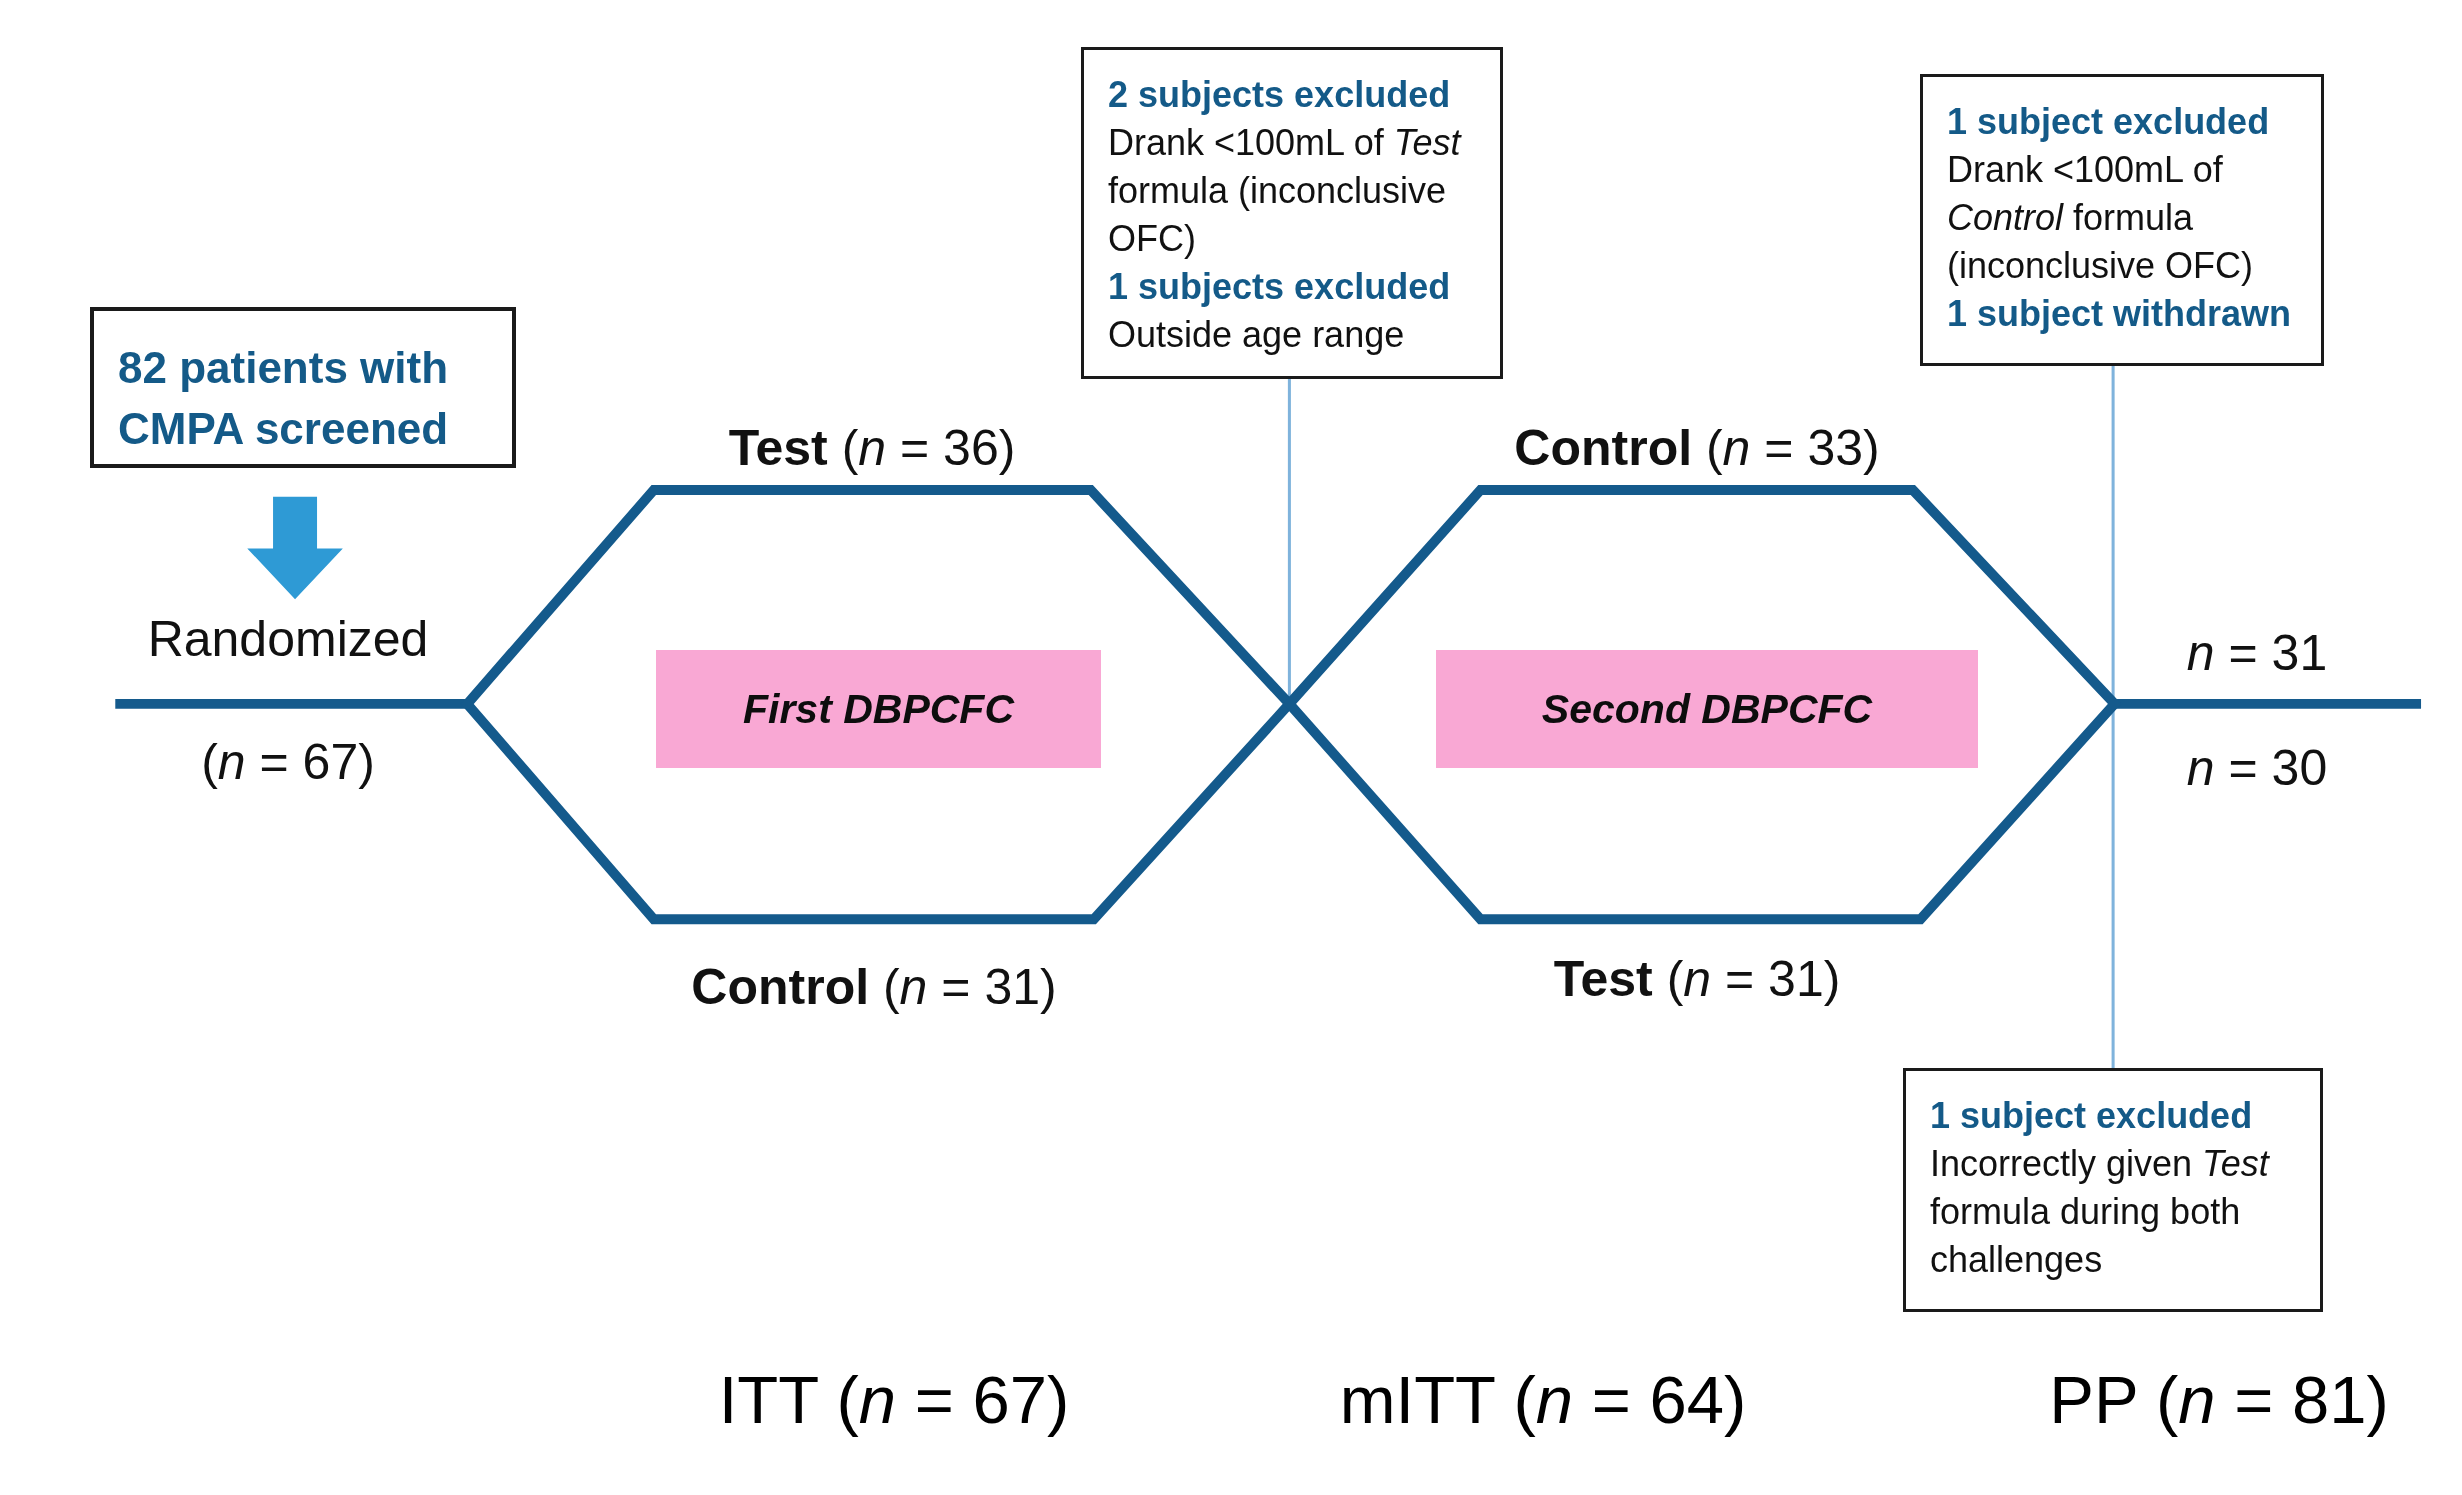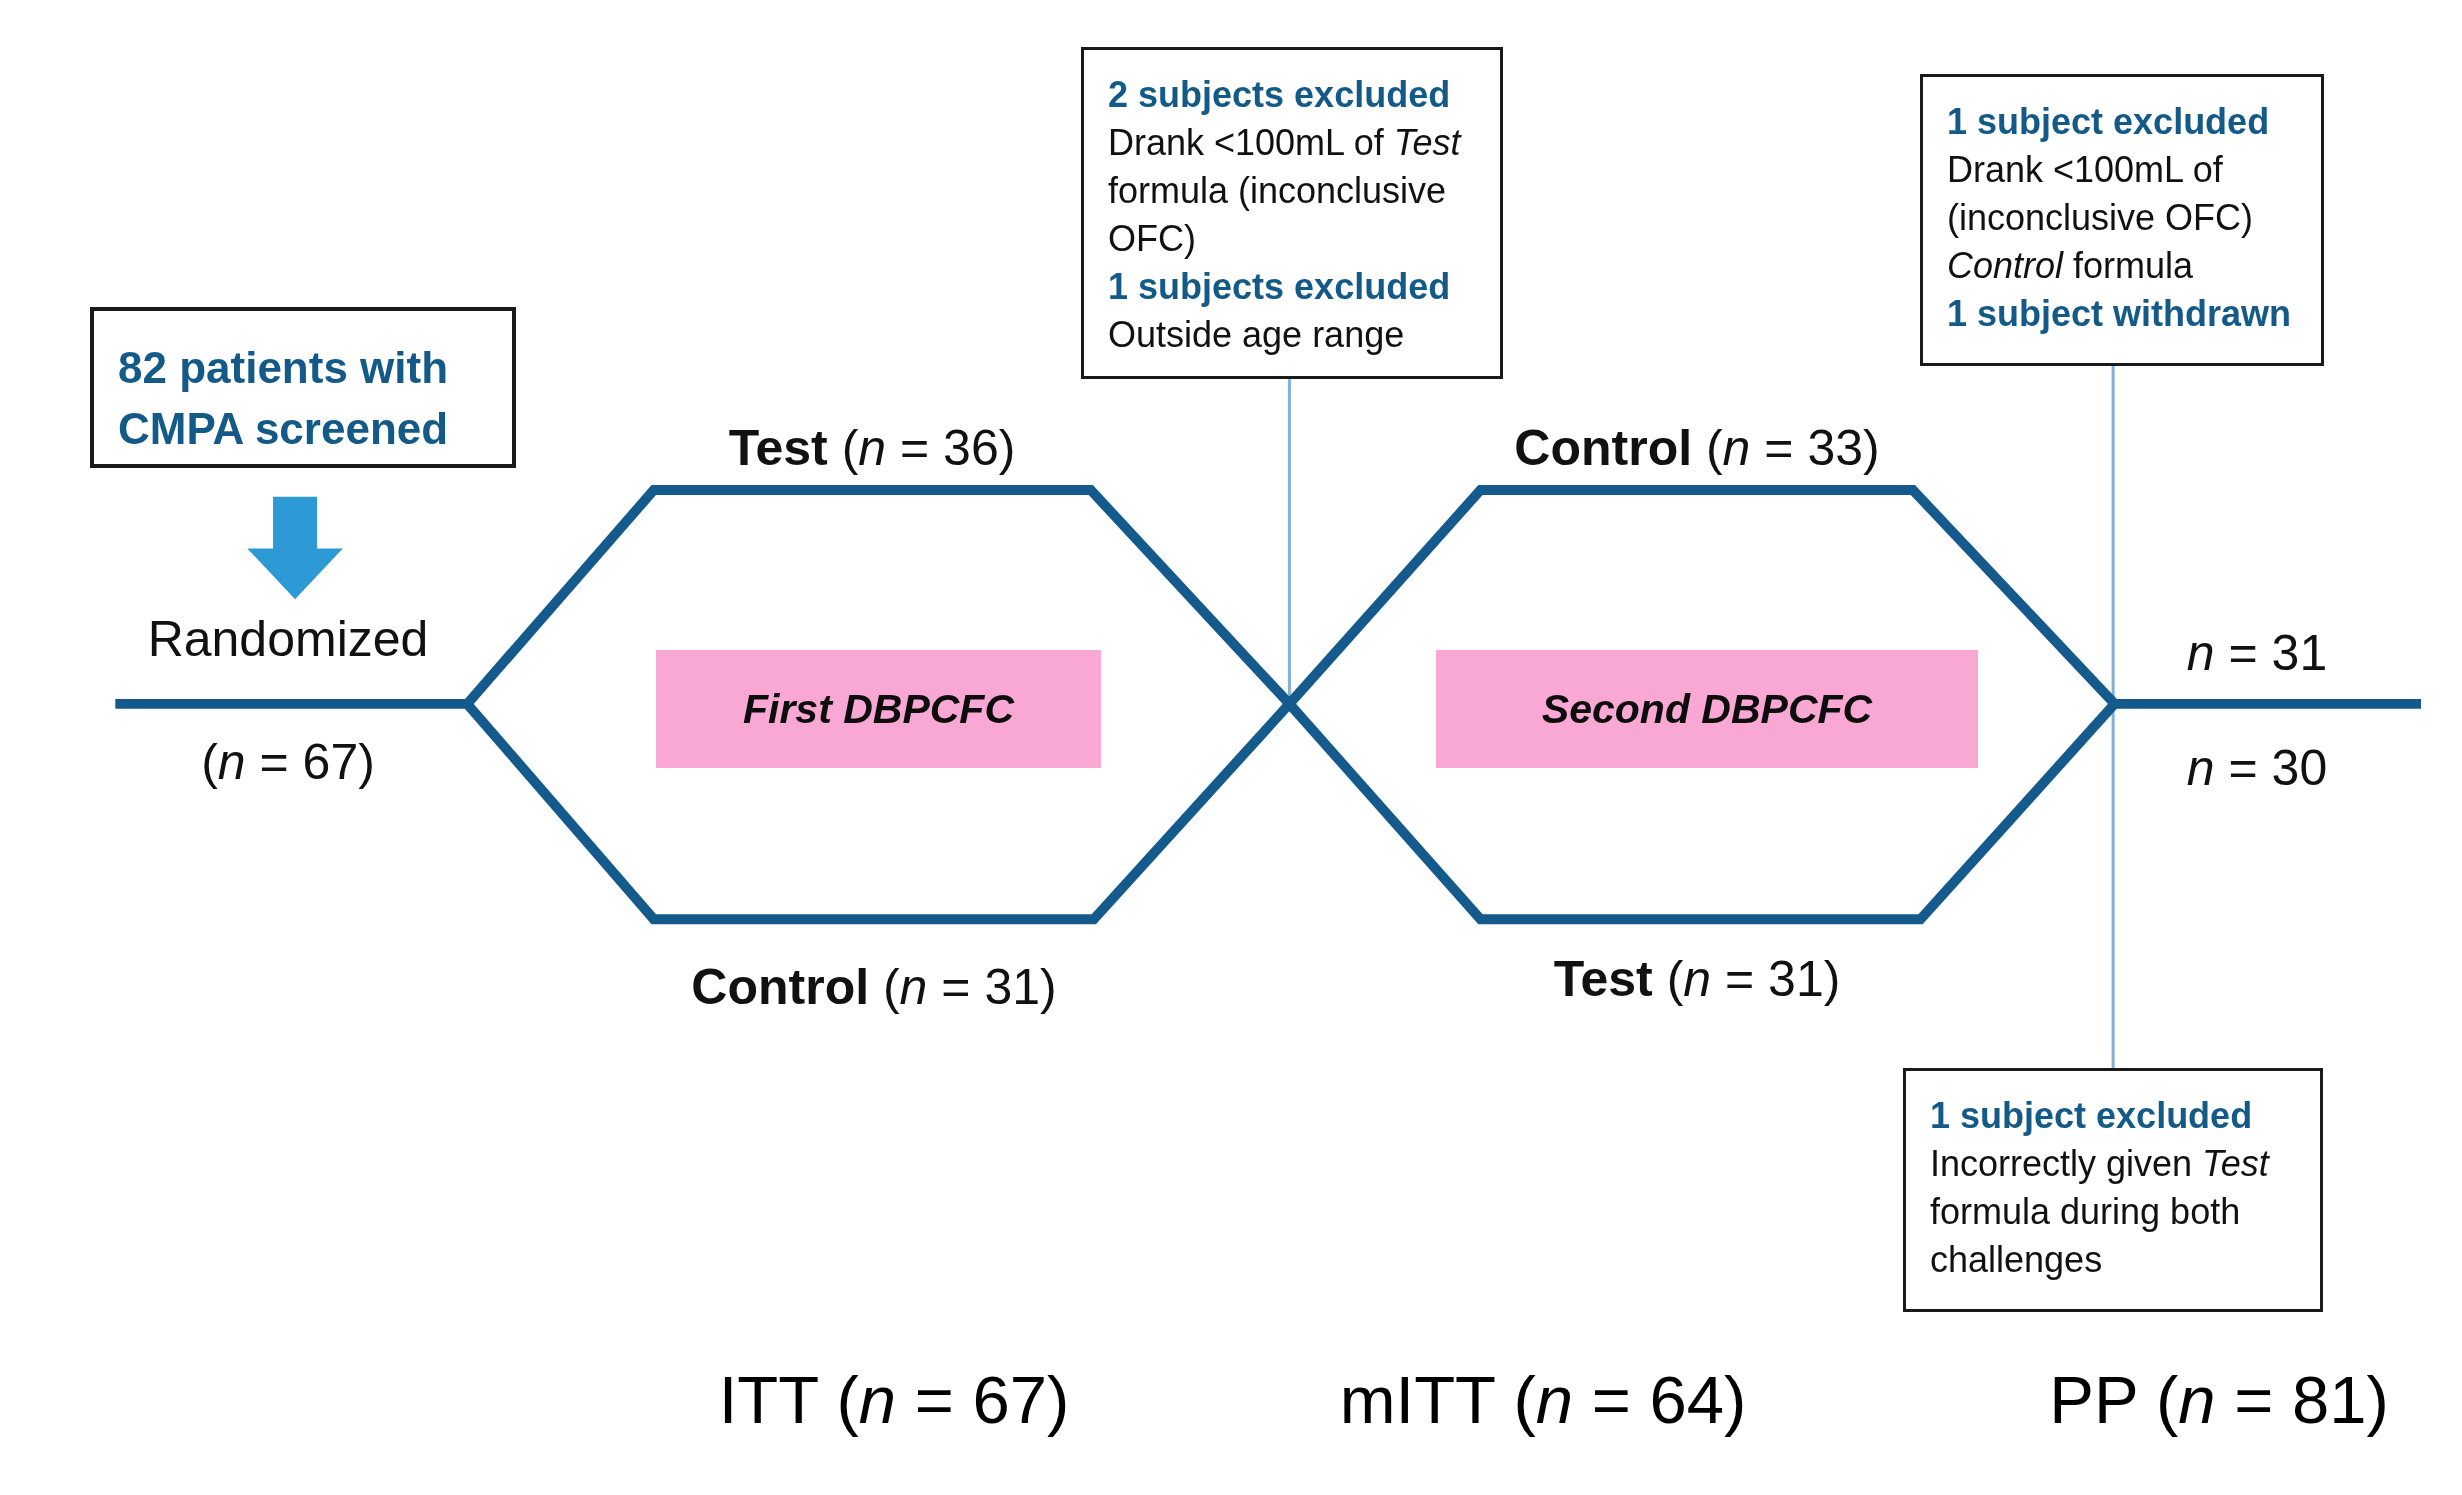--- a/index.html
+++ b/index.html
@@ -117,22 +117,22 @@
     <div><span>Drank &lt;100mL of </span><i>Test</i></div>
     <div>formula (inconclusive</div>
     <div>OFC)</div>
     <div class="hd">1 subjects excluded</div>
     <div>Outside age range</div>
   </div>
 
   <div class="note-box" style="left:1920px; top:74px; width:404px; height:292px;">
     <div class="hd">1 subject excluded</div>
     <div>Drank &lt;100mL of</div>
+    <div><i>Control</i><span> formula</span></div>
     <div>(inconclusive OFC)</div>
-    <div><i>Control</i><span> formula</span></div>
     <div class="hd">1 subject withdrawn</div>
   </div>
 
   <div class="note-box" style="left:1903px; top:1068px; width:420px; height:244px;">
     <div class="hd">1 subject excluded</div>
     <div><span>Incorrectly given </span><i>Test</i></div>
     <div>formula during both</div>
     <div>challenges</div>
   </div>
 

